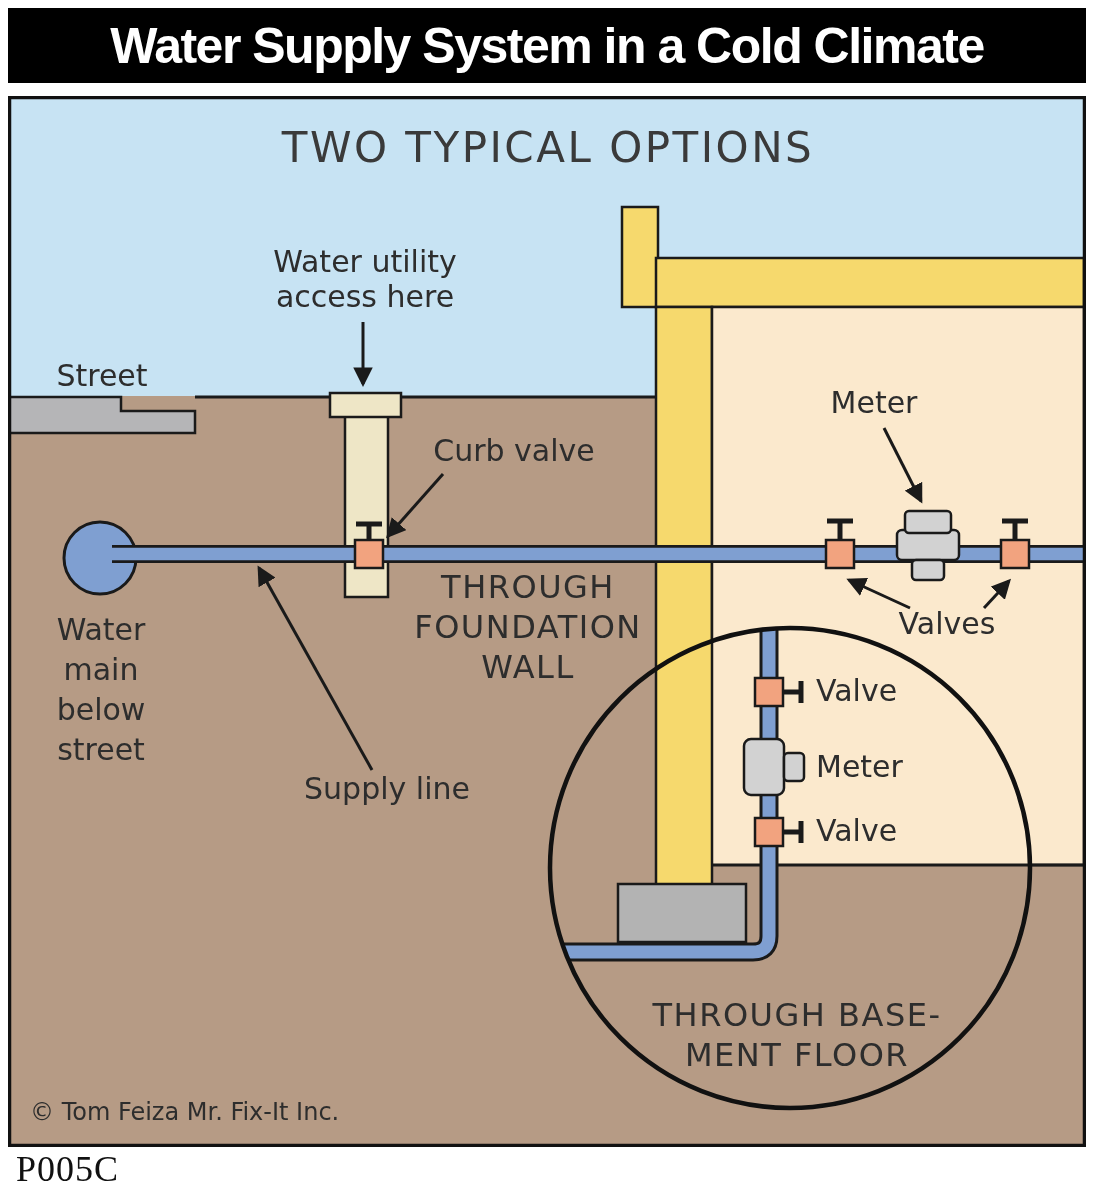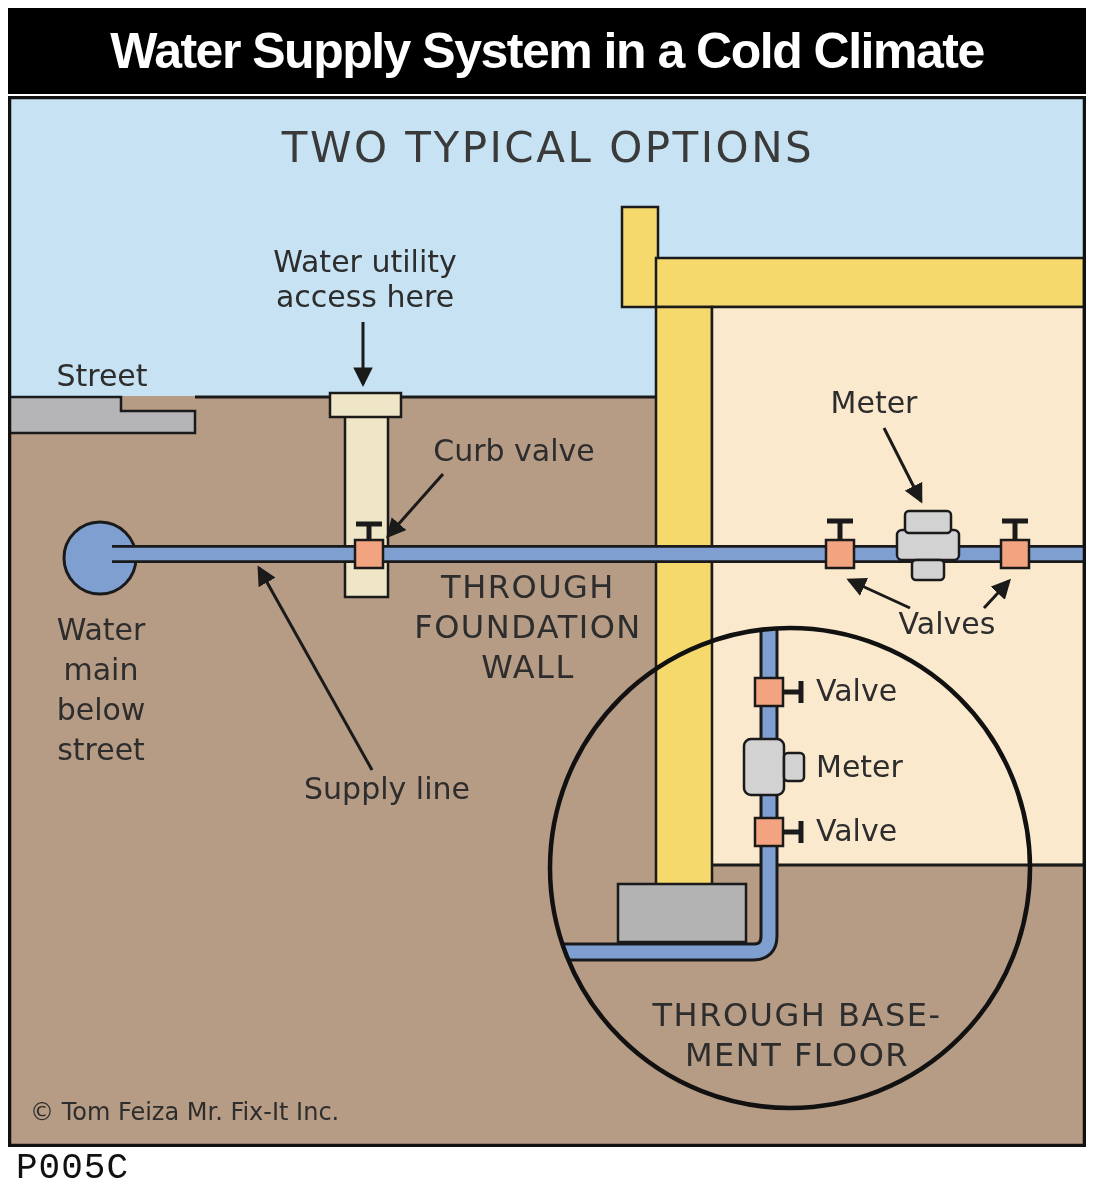--- a/index.html
+++ b/index.html
@@ -1,20 +1,20 @@
 <!DOCTYPE html>
 <html><head>
 <meta charset="utf-8">
 <style>
   * { box-sizing: border-box; margin: 0; padding: 0; }
   html, body { width: 1094px; height: 1191px; background: #ffffff; }
   body { position: relative; font-family: "DejaVu Sans", sans-serif; }
 
   .titlebar {
-    position: absolute; left: 8px; top: 8px; width: 1078px; height: 86px;
+    position: absolute; left: 8px; top: 8px; width: 1078px; height: 75px;
     background: #000000; display: flex; align-items: center; justify-content: center;
   }
   .titlebar h1 {
     color: #ffffff; font-family: "Liberation Sans", sans-serif;
     font-weight: bold; font-size: 50px; letter-spacing: -1.5px; white-space: nowrap;
   }
 
   .diagram-svg { position: absolute; left: 8px; top: 96px; }
 
   svg text {
@@ -22,21 +22,21 @@
     fill: #2d2d2d;
   }
   .lbl   { font-size: 30px; }
   .caps  { font-size: 32px; letter-spacing: 1.5px; }
   .sub   { font-size: 42px; letter-spacing: 2.5px; fill: #3a3a3a; }
   .copy  { font-size: 24px; }
 
   .code-label {
     position: absolute; left: 16px; top: 1148px;
     font-size: 36px; color: #111111; letter-spacing: 1px;
-    font-family: Liberation Mono, monospace;
+    font-family: Liberation Serif, serif;
   }
 </style>
 </head>
 <body>
 
 <header class="titlebar">
   <h1>Water Supply System in a Cold Climate</h1>
 </header>
 
 <svg class="diagram-svg" width="1078" height="1051" viewBox="8 96 1078 1051">

